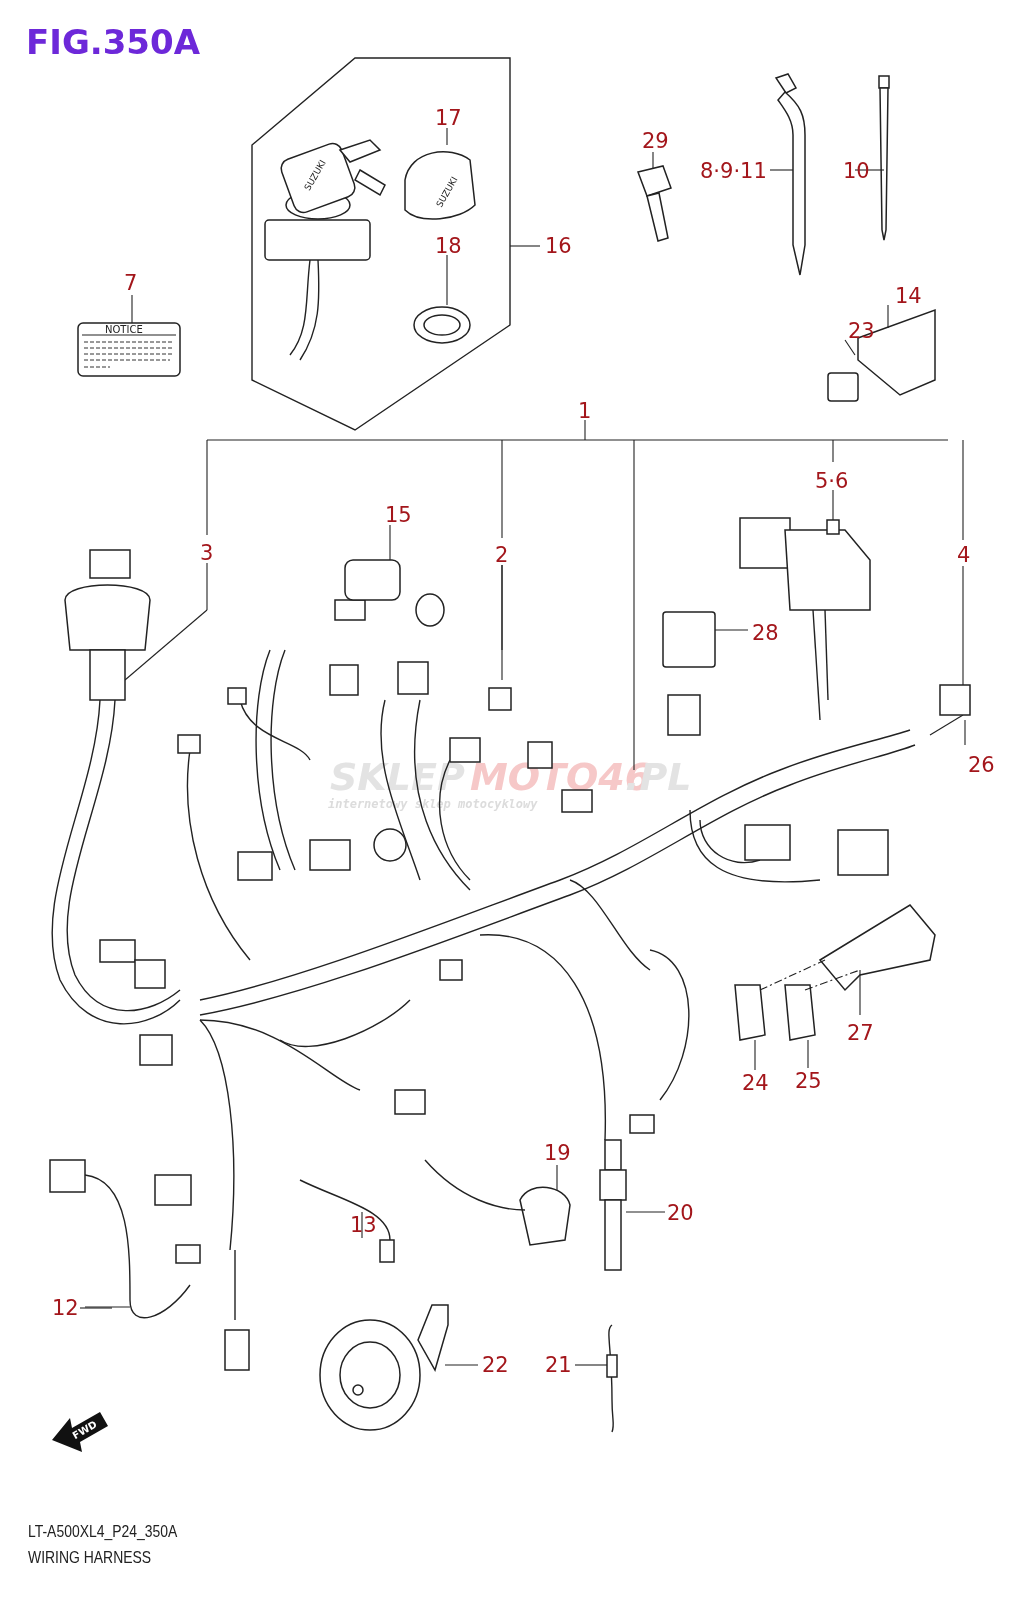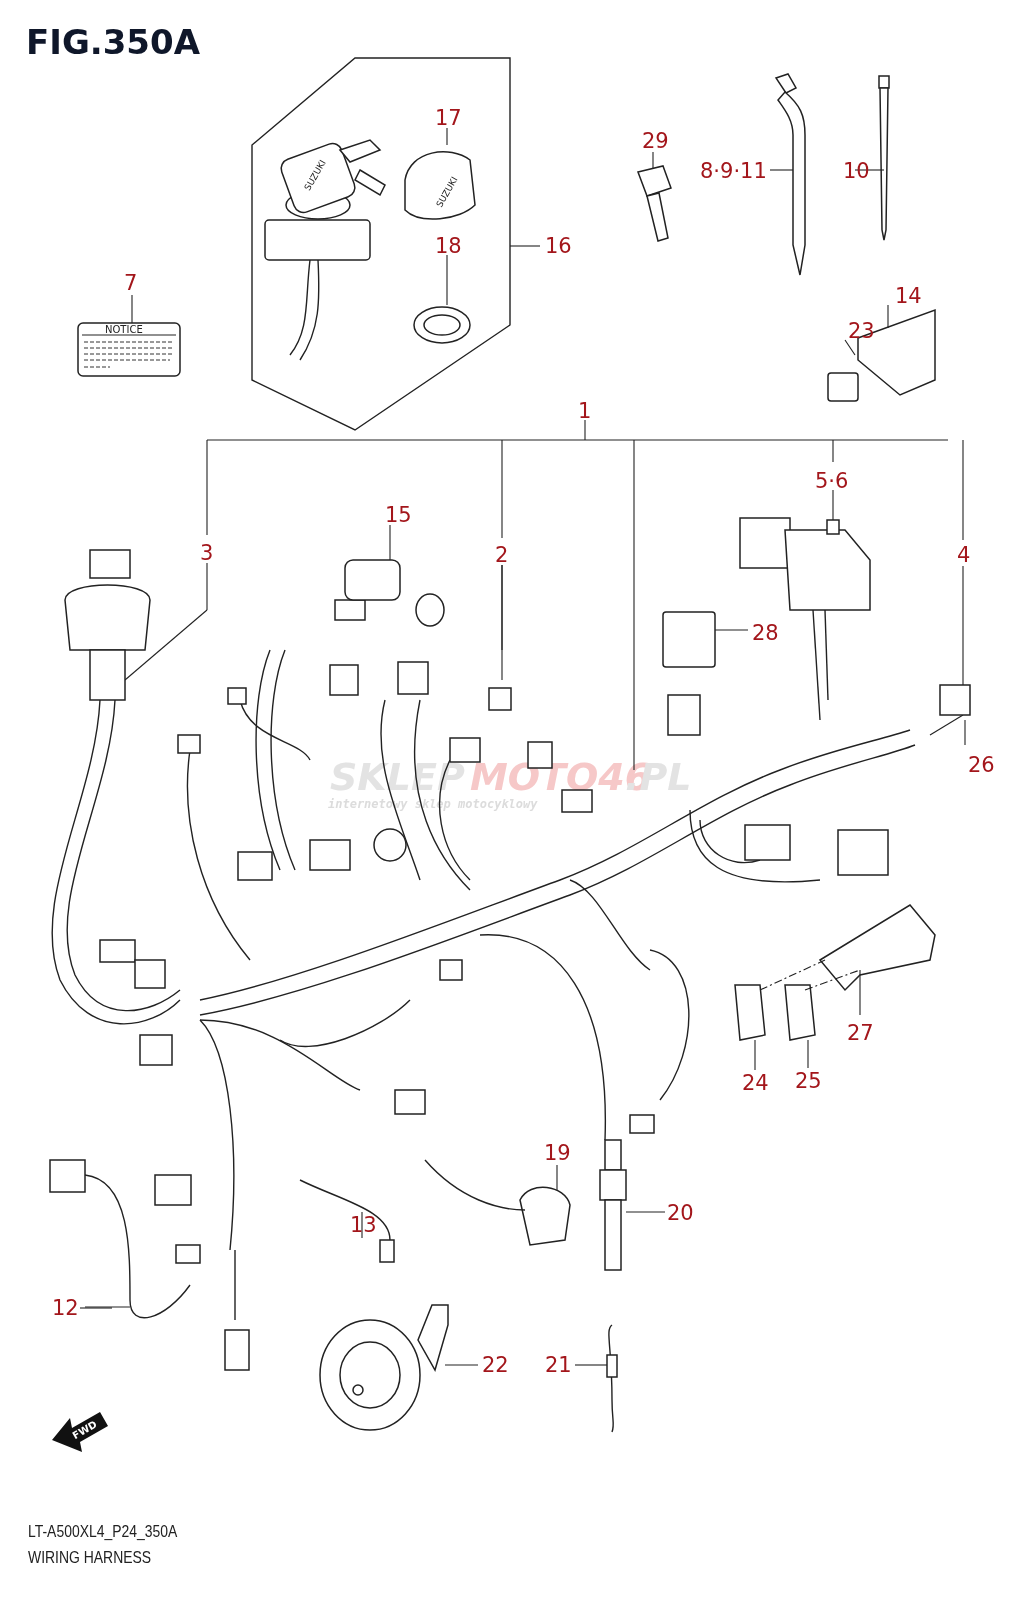--- a/index.html
+++ b/index.html
@@ -1,17 +1,17 @@
 <!DOCTYPE html>
 <html><head>
 <meta charset="utf-8">
 <style>
   html,body{margin:0;padding:0;background:#ffffff;}
   body{width:1024px;height:1600px;position:relative;overflow:hidden;font-family:"DejaVu Sans",sans-serif;}
-  .fig-title{position:absolute;left:26px;top:22px;font-family:"DejaVu Sans",sans-serif;font-weight:bold;font-size:34px;color:#0f172a;letter-spacing:0px;}
+  .fig-title{position:absolute;left:26px;top:22px;font-family:"DejaVu Sans",sans-serif;font-weight:bold;font-size:34px;color:#6d28d9;letter-spacing:0px;}
   .footer-code{position:absolute;left:28px;top:1522px;font-family:"Liberation Sans",sans-serif;font-size:17px;color:#222;transform:scaleX(0.82);transform-origin:left;}
   .footer-name{position:absolute;left:28px;top:1548px;font-family:"Liberation Sans",sans-serif;font-size:17px;color:#222;transform:scaleX(0.82);transform-origin:left;}
   svg#diagram{position:absolute;left:0;top:0;}
   .callout{font-family:"DejaVu Sans",sans-serif;font-size:21px;fill:#a3161b;}
   .ln{stroke:#222;stroke-width:1.4;fill:none;}
   .thin{stroke:#222;stroke-width:1.1;fill:none;}
   .part{stroke:#222;stroke-width:1.5;fill:#fff;}
   .wire{stroke:#222;stroke-width:1.4;fill:none;}
   .wm1{font-family:"DejaVu Sans",sans-serif;font-weight:bold;font-style:italic;font-size:38px;fill:#e3e3e3;}
   .wm2{font-family:"DejaVu Sans",sans-serif;font-weight:bold;font-style:italic;font-size:38px;fill:#f6c8c8;}

